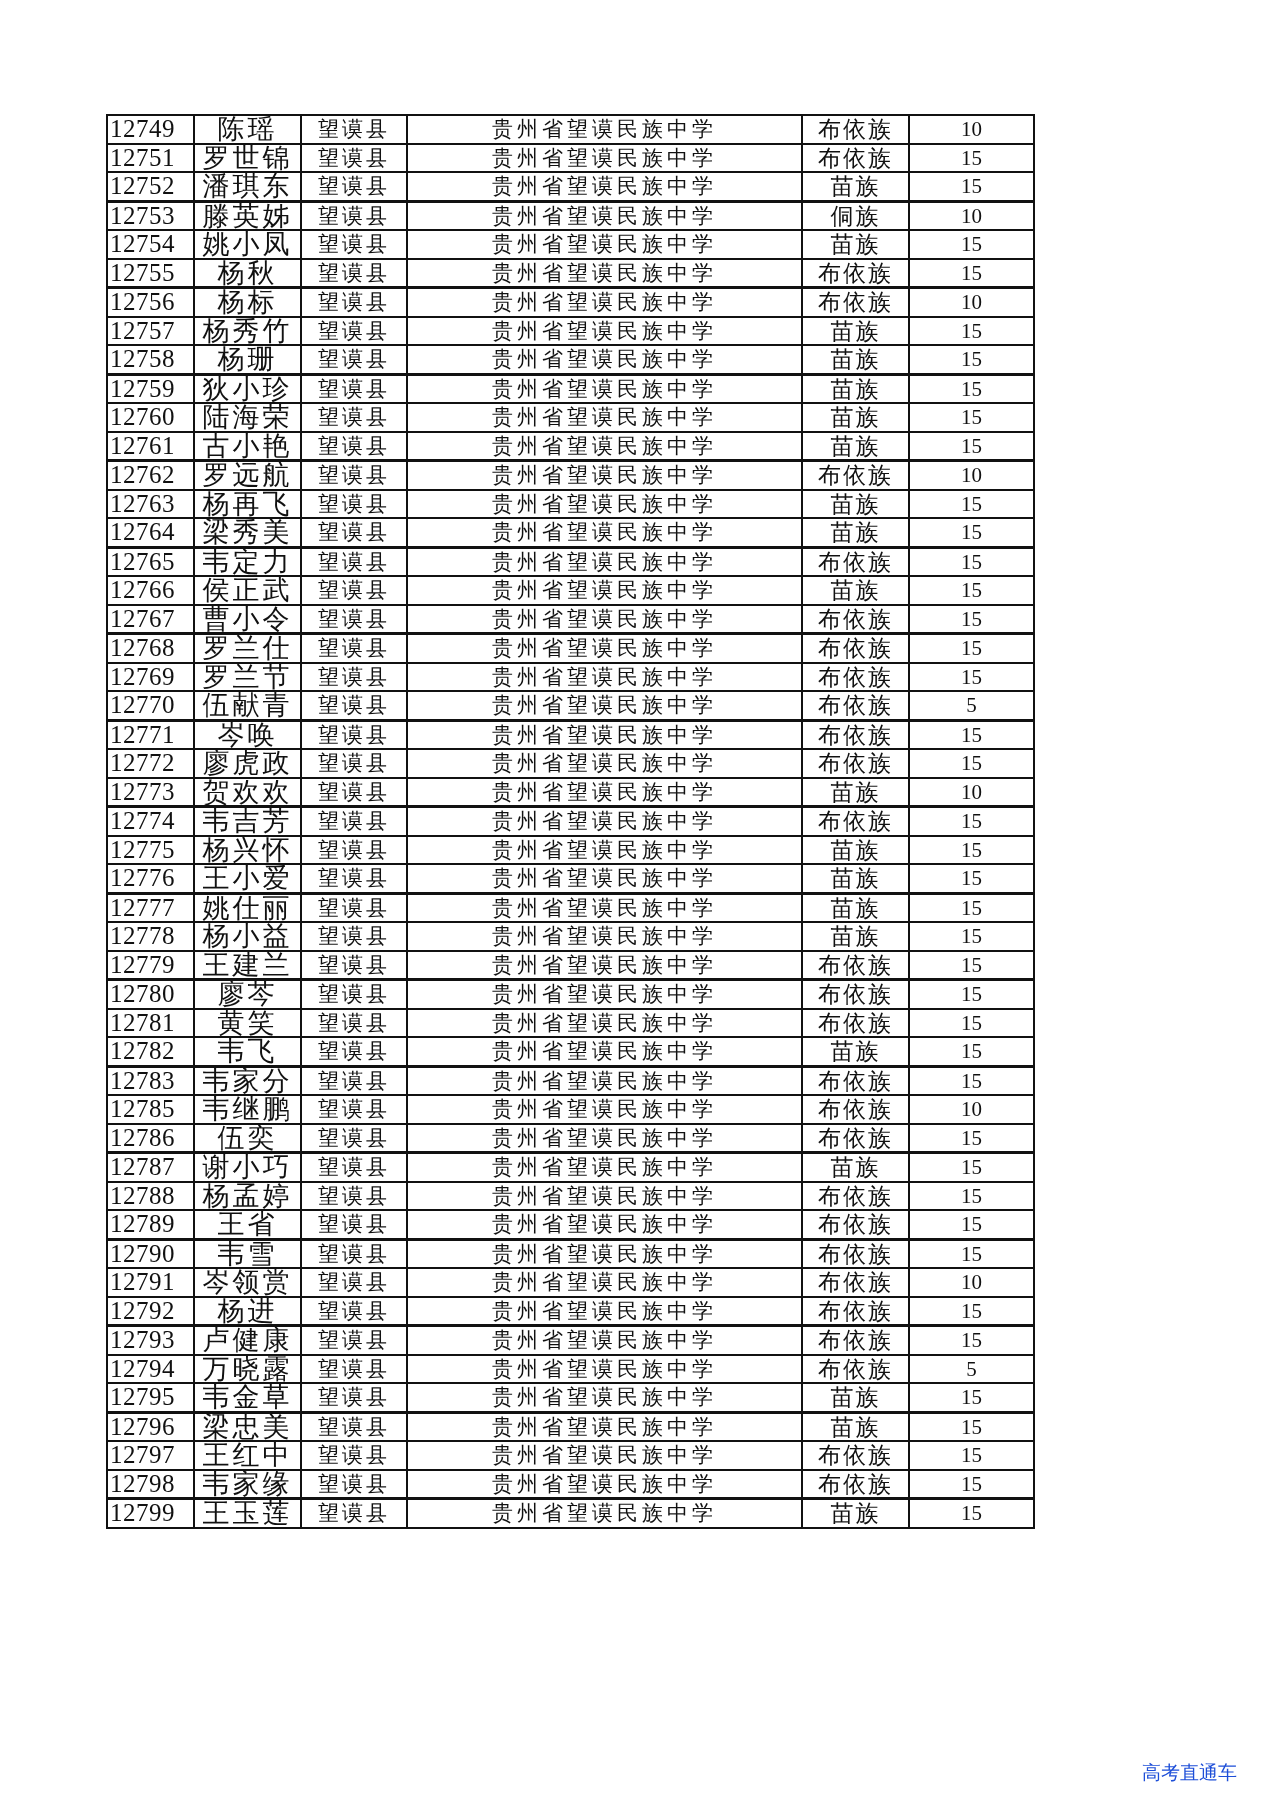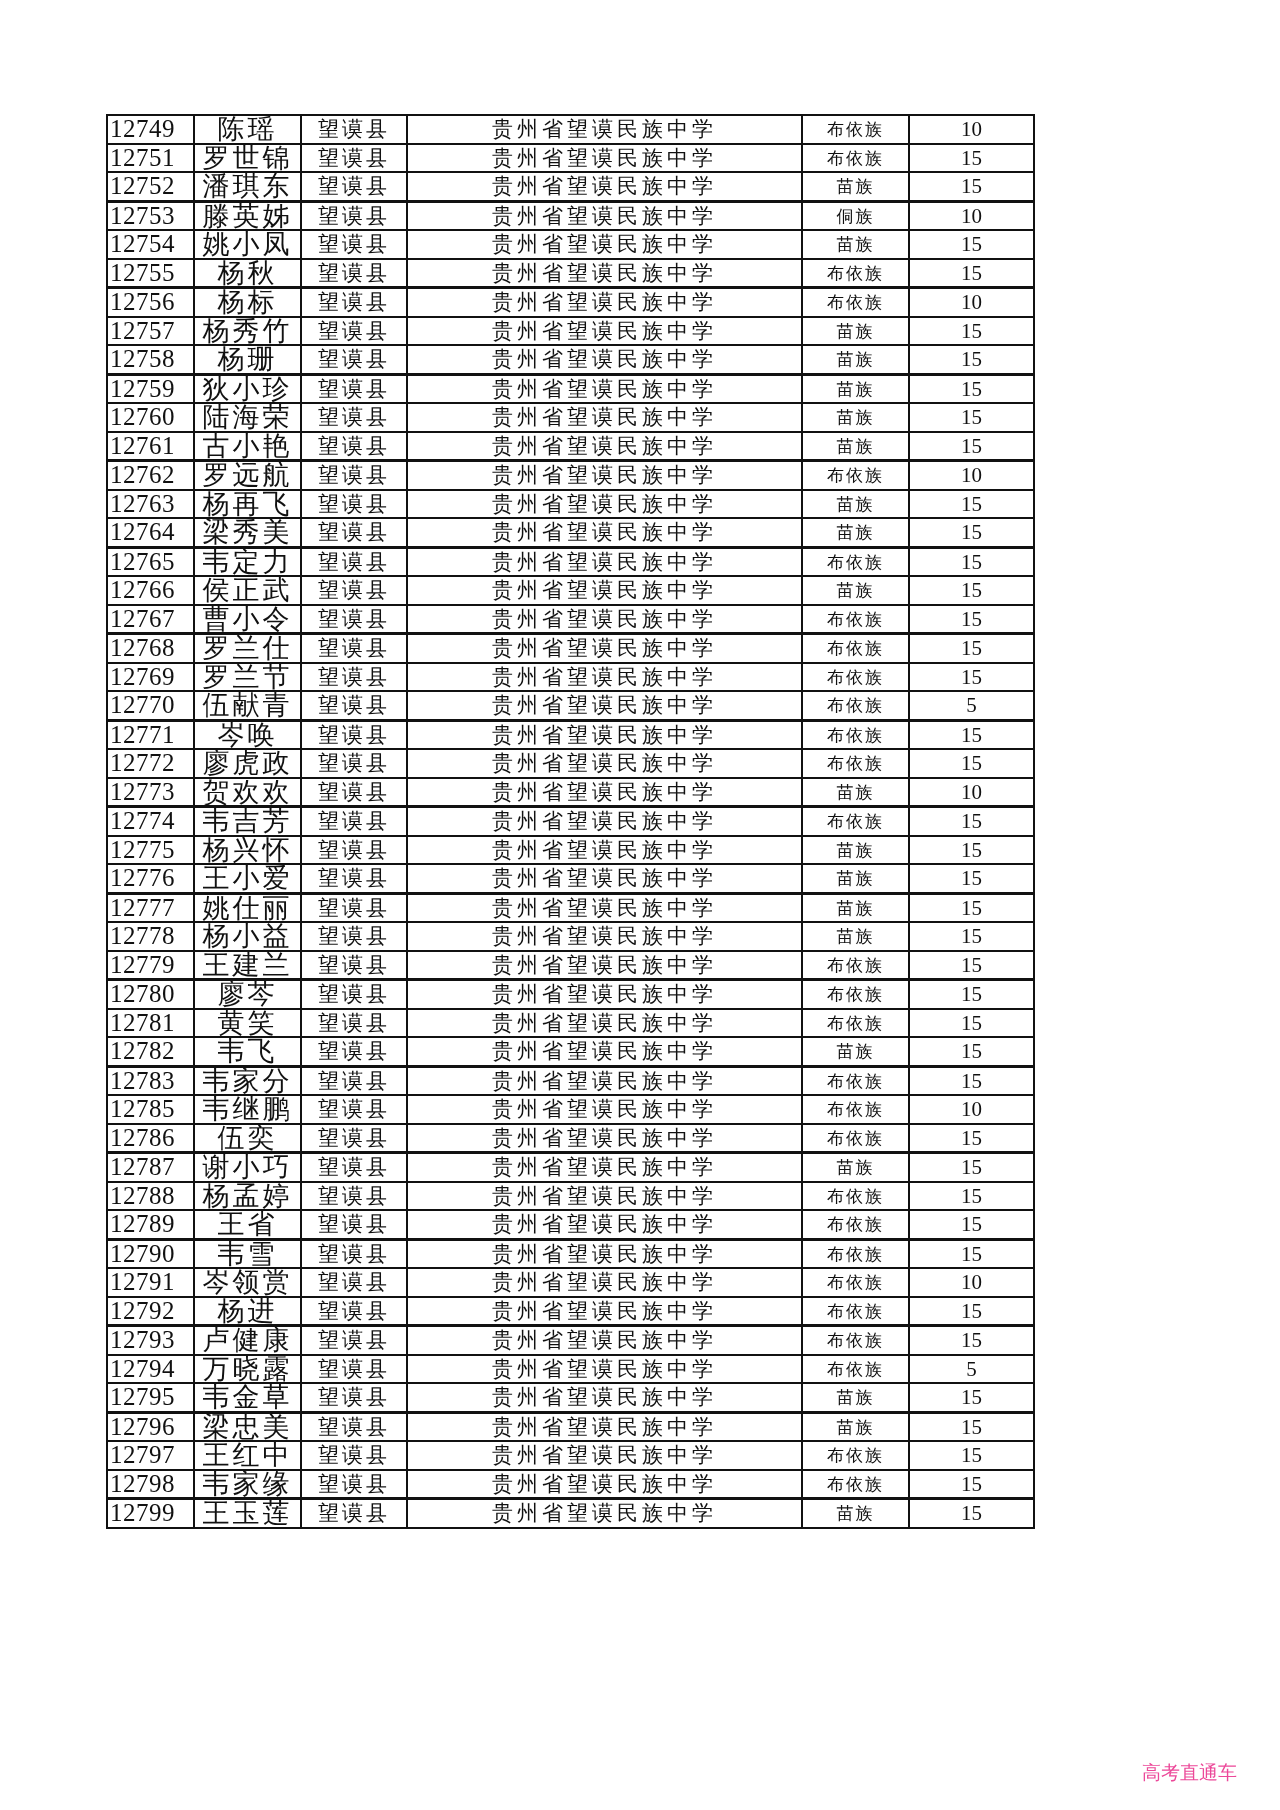--- a/index.html
+++ b/index.html
@@ -11,24 +11,24 @@
   table.roster td { border: 2px solid #111; height: 26.5px; padding: 0;
                     text-align: center; vertical-align: middle; overflow: hidden;
                     white-space: nowrap; line-height: 26px; }
   table.roster tr:nth-child(3n) td { border-bottom-width: 3px; }
   col.c-id { width: 87px; } col.c-name { width: 107px; } col.c-county { width: 106px; }
   col.c-school { width: 395px; } col.c-eth { width: 107px; } col.c-score { width: 125px; }
   .id { font-family: "Liberation Serif", serif; font-size: 25px; text-align: left !important; padding-left: 2px !important; letter-spacing: 0.5px; }
   .name { font-size: 27px; letter-spacing: 3px; margin-top: 40px; }
   .county { font-size: 21px; letter-spacing: 3px; }
   .school { font-size: 21px; letter-spacing: 4px; }
-  .eth { font-size: 17px; letter-spacing: 2px; }
+  .eth { font-size: 23px; letter-spacing: 2px; }
   .score { font-family: "Liberation Serif", serif; font-size: 21px; }
   .watermark { position: absolute; left: 1142px; top: 1760px; font-family: "DejaVu Sans", sans-serif;
-               font-size: 19px; color: #ec4899; letter-spacing: 0px; }
+               font-size: 19px; color: #1d4ed8; letter-spacing: 0px; }
 </style>
 </head>
 <body>
 
 <div class="page">
   <table class="roster">
     <colgroup>
       <col class="c-id">
         <col class="c-name">
         <col class="c-county">

